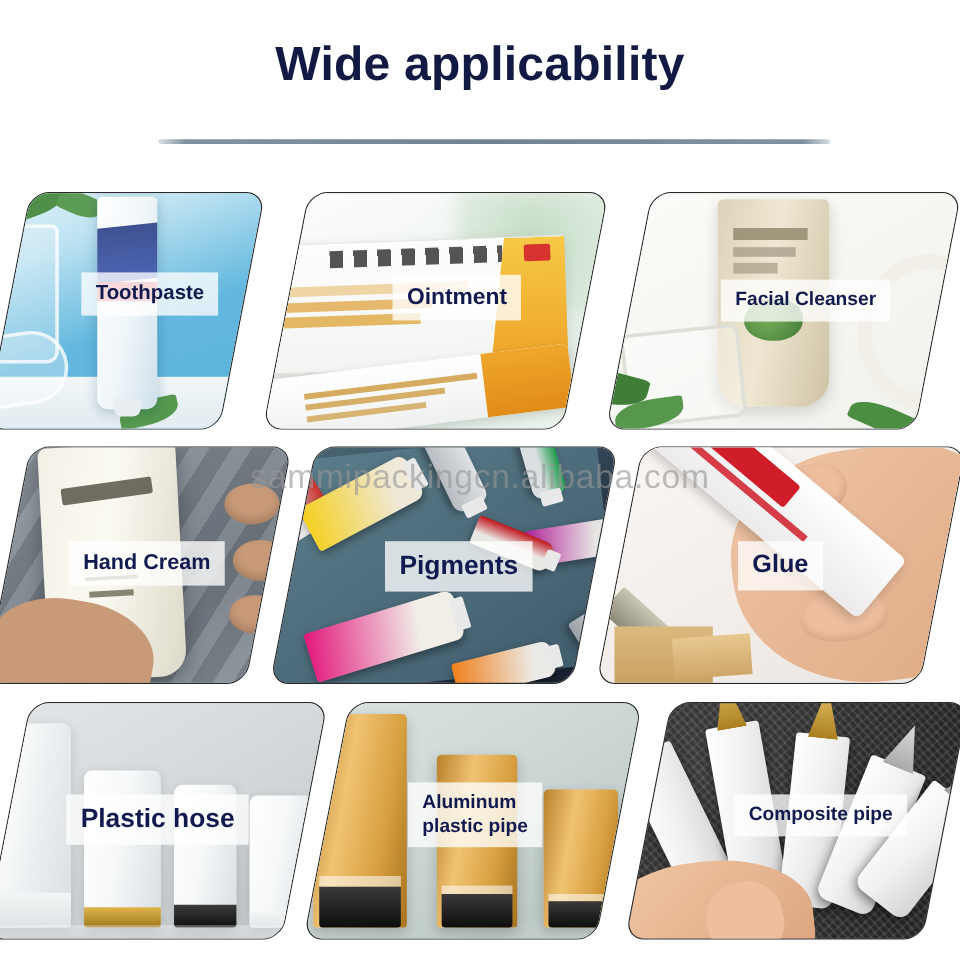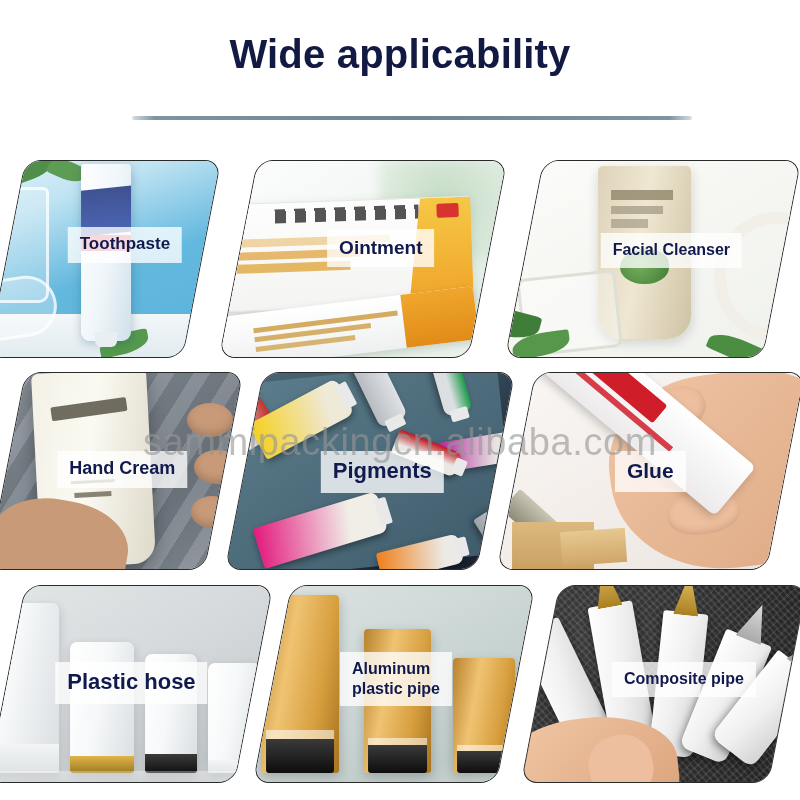--- a/index.html
+++ b/index.html
@@ -70,25 +70,24 @@
     line-height:1.22;
     padding:7px 12px 8px 12px;
     white-space:pre;
     font-family:"Liberation Sans","DejaVu Sans",sans-serif;
   }
 
   
   .watermark{
     position:absolute;left:0;top:382px;width:800px;
     text-align:center;
-    font-size:38px;letter-spacing:.6px;
+    font-size:28px;letter-spacing:.6px;
     color:rgba(150,150,150,.62);
     font-family:"Liberation Sans","DejaVu Sans",sans-serif;
     pointer-events:none;
-    margin-top:39px;
   }
 
   
   .scene{position:absolute;inset:0;}
 
   
   .sc-tooth{background:linear-gradient(160deg,#eaf6fb 0%,#bfe3f2 26%,#63b8de 55%,#58b1da 100%);}
   .sc-tooth .shelf{position:absolute;left:0;bottom:0;width:100%;height:24%;background:linear-gradient(#f2f7f9,#dfe9ee);}
   .sc-tooth .jar{position:absolute;left:6%;top:16%;width:23%;height:52%;border:3px solid rgba(255,255,255,.75);border-radius:6px 6px 10px 10px;background:rgba(255,255,255,.22);}
   .sc-tooth .jar2{position:absolute;left:2%;bottom:12%;width:30%;height:26%;border:3px solid rgba(255,255,255,.72);border-radius:40px;background:rgba(255,255,255,.3);transform:rotate(-8deg);}

